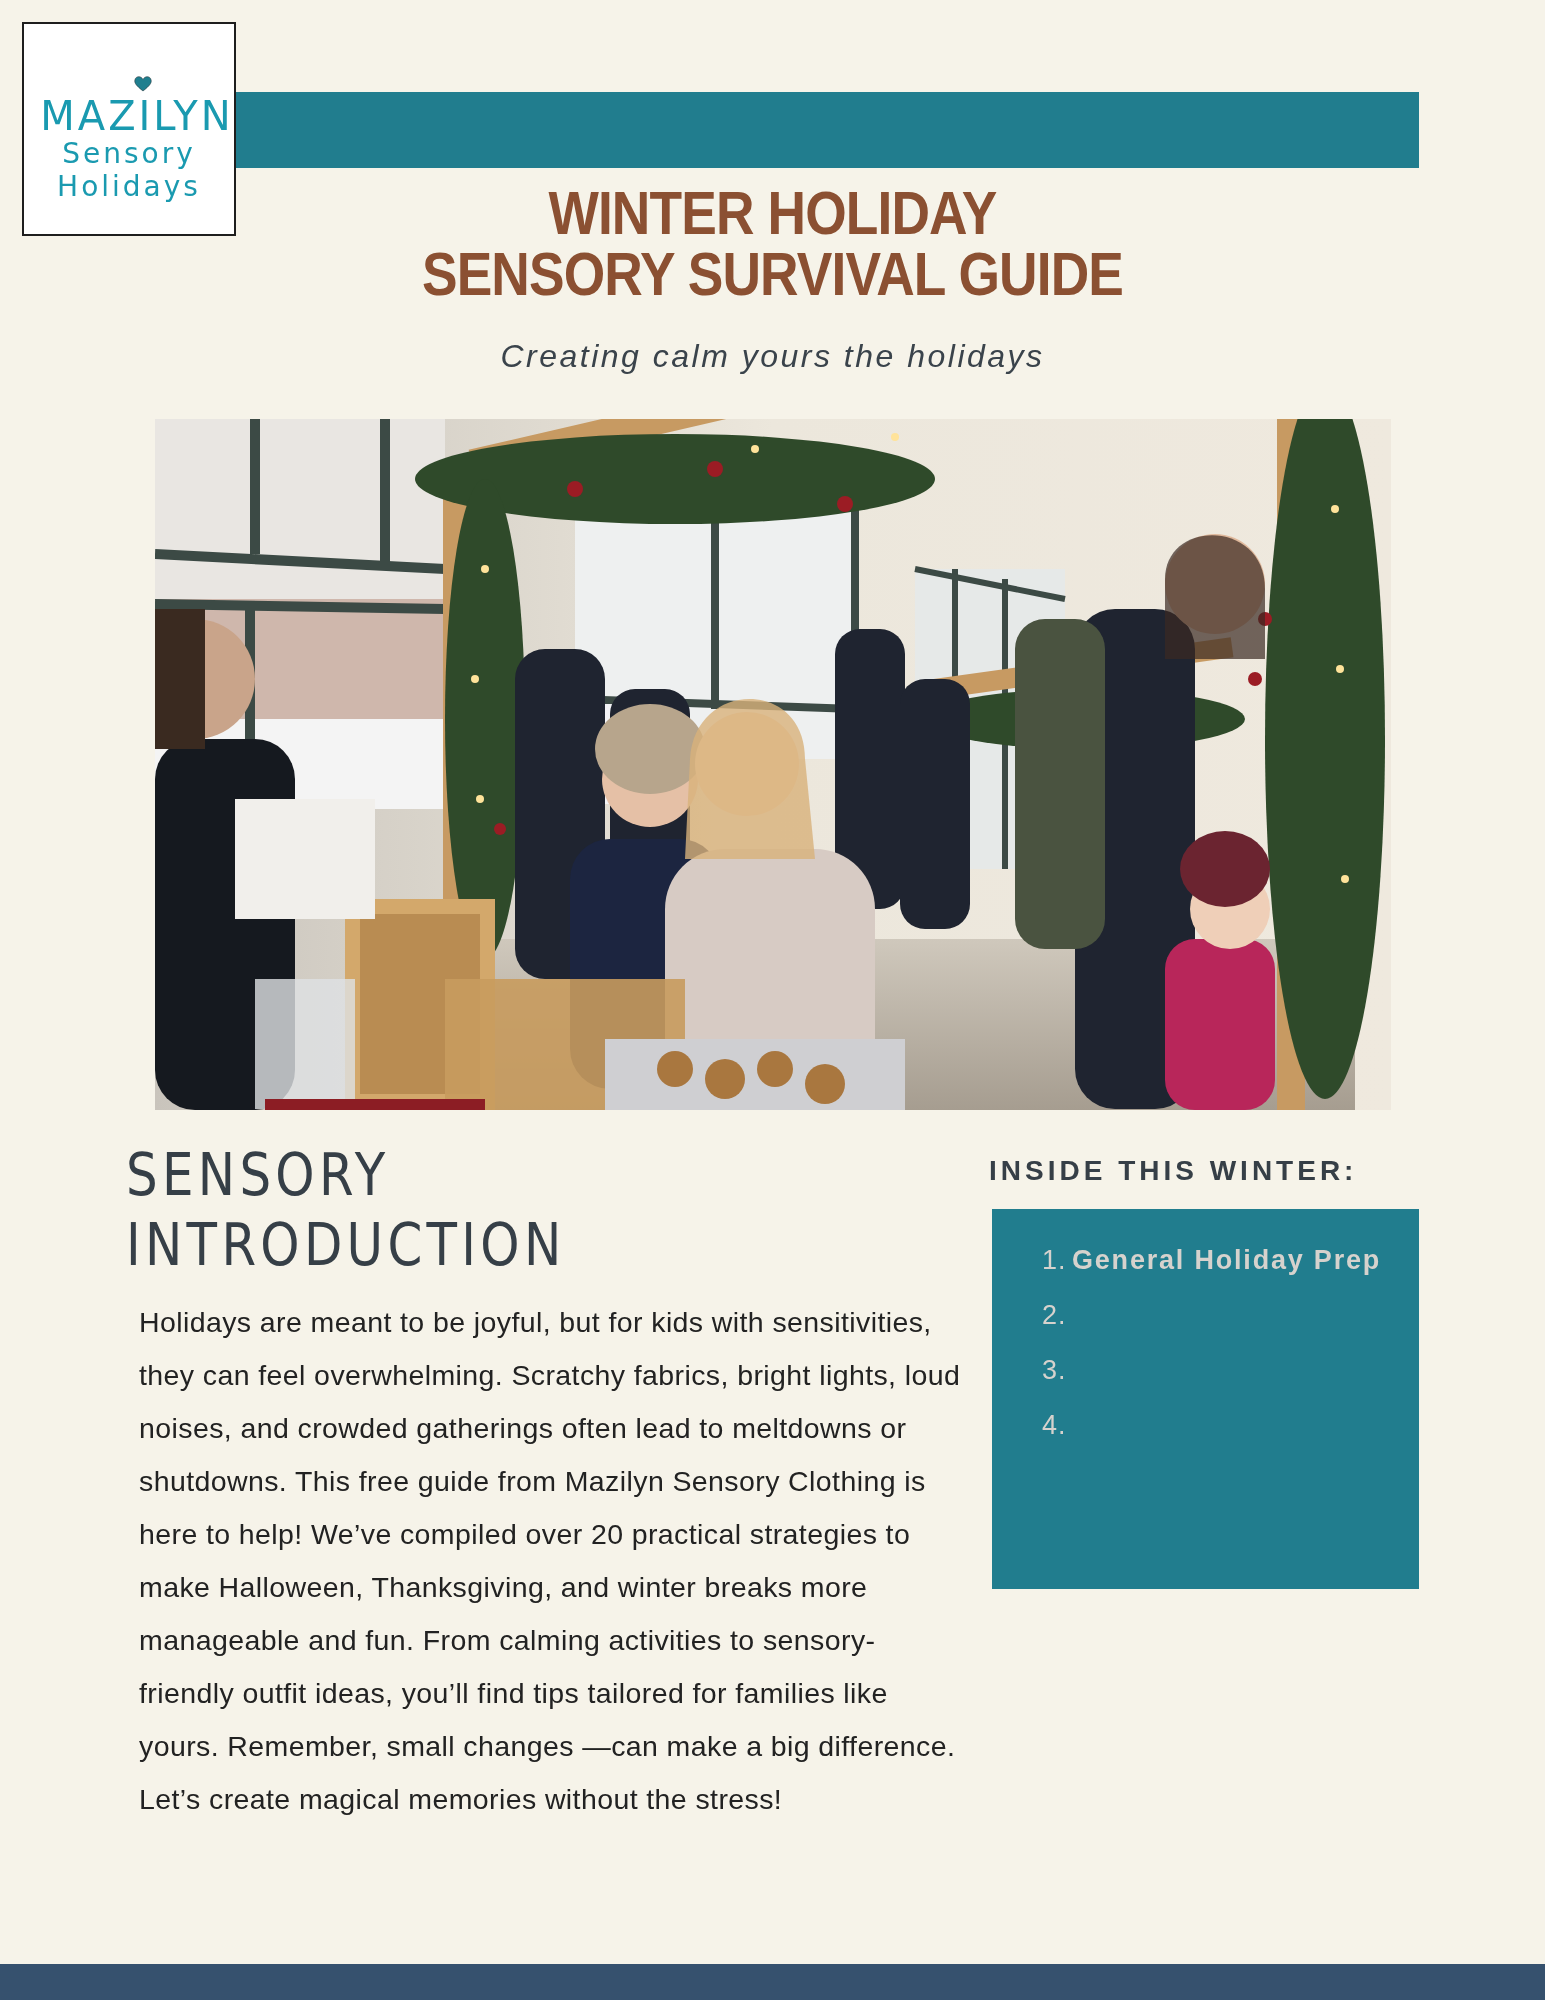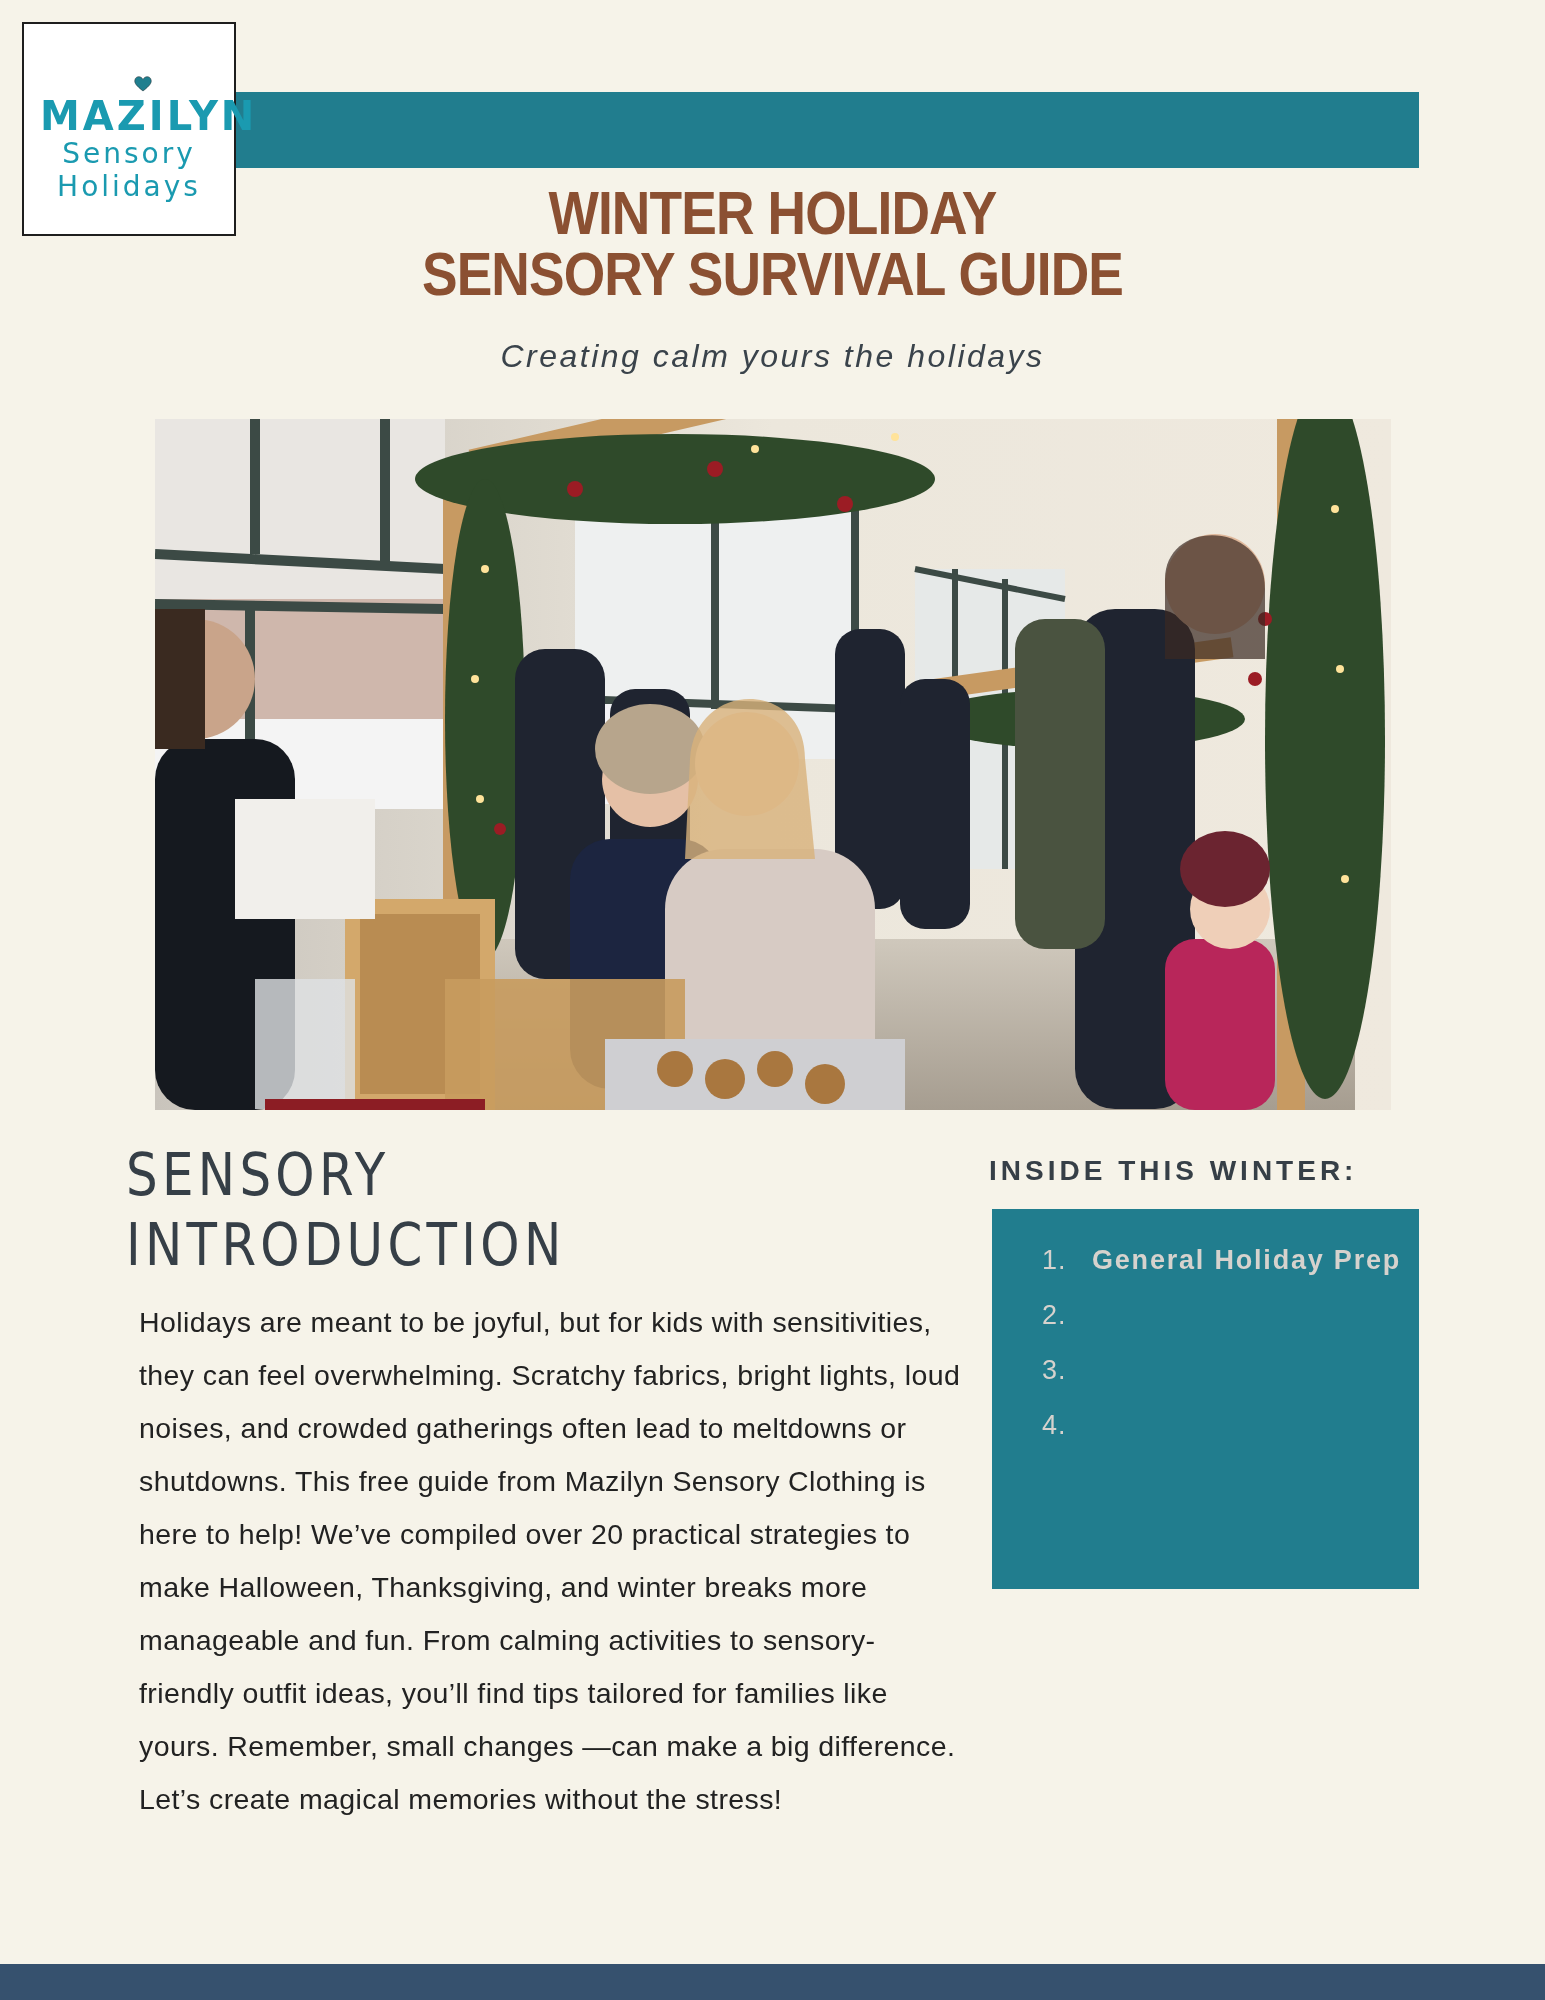--- a/index.html
+++ b/index.html
@@ -13,21 +13,21 @@
   
   #logo {
     left:22px; top:22px; width:214px; height:214px;
     background:#ffffff; border:2px solid #1e1e1e; box-sizing:border-box;
     z-index:3; text-align:center; color:#1a9ab0;
   }
   #logo .heart { position:absolute; left:110px; top:52px; width:18px; height:16px; }
   #logo .brand {
     position:absolute; left:16px; right:0; top:70px;
     font-family:"DejaVu Sans", sans-serif; font-size:40px; letter-spacing:3px; line-height:44px;
-    font-weight:700;
+    font-weight:400;
   }
   #logo .sub1, #logo .sub2 {
     position:absolute; left:0; right:0;
     font-family:"DejaVu Sans", sans-serif; font-size:28px; letter-spacing:3px; line-height:32px;
   }
   #logo .sub1 { top:114px; }
   #logo .sub2 { top:147px; }
 
   
   #header-bar { left:236px; top:92px; width:1183px; height:76px; background:#217d8e; }
@@ -66,21 +66,21 @@
     font-size:28px; letter-spacing:4px;
   }
   #toc-box {
     left:992px; top:1209px; width:427px; height:380px; background:#217d8e;
   }
   #toc-list { list-style:none; margin:0; padding:0; position:absolute; left:50px; top:24px; width:360px; }
   #toc-list li {
     display:flex; color:#d6d2cd; font-size:27px; line-height:55px; letter-spacing:1.8px;
   }
   #toc-list .num { width:30px; font-weight:normal; letter-spacing:1px; flex:none; }
-  #toc-list .txt { font-weight:bold;margin-left:20px; }
+  #toc-list .txt { font-weight:bold; }
 
   
   #footer-band { left:0; top:1964px; width:1545px; height:36px; background:#36516e; }
 </style>
 </head>
 <body>
 
 <div id="logo" class="abs">
   <svg class="heart" viewBox="0 0 18 16">
     <path d="M9 15 C2 9.5 0.5 7 0.8 4.4 C1.1 1.8 3 0.6 5 0.7 C6.8 0.8 8.2 2 9 3.4 C9.8 2 11.2 0.8 13 0.7 C15 0.6 16.9 1.8 17.2 4.4 C17.5 7 16 9.5 9 15 Z" fill="#1f7f8f" stroke="#2b3a40" stroke-width="0.6"></path>

